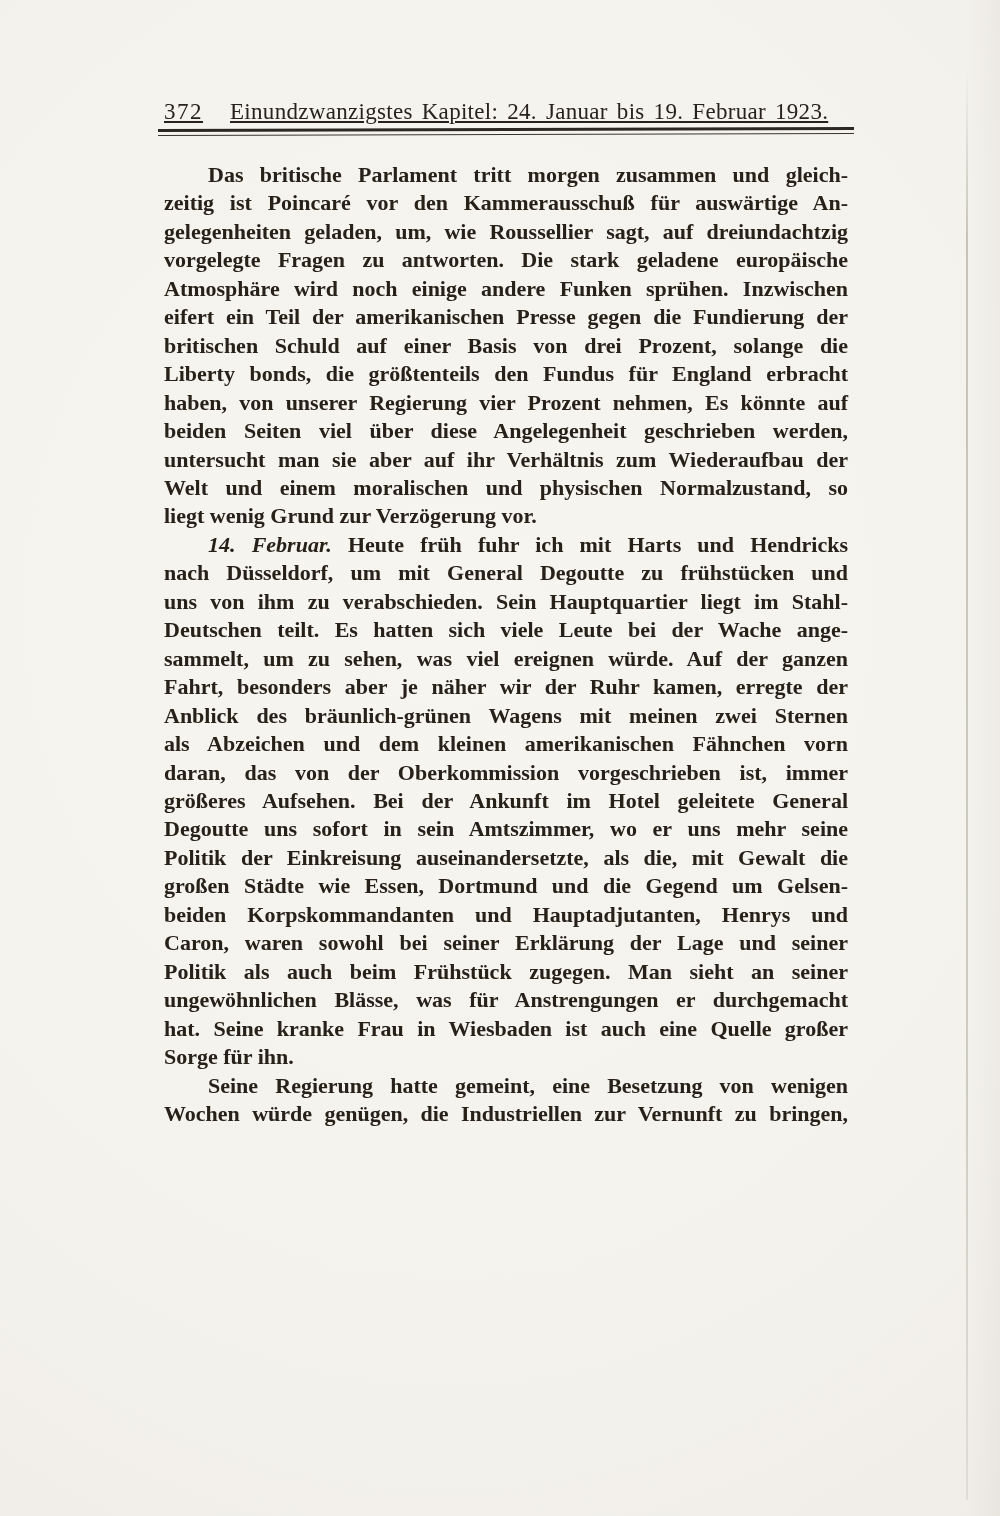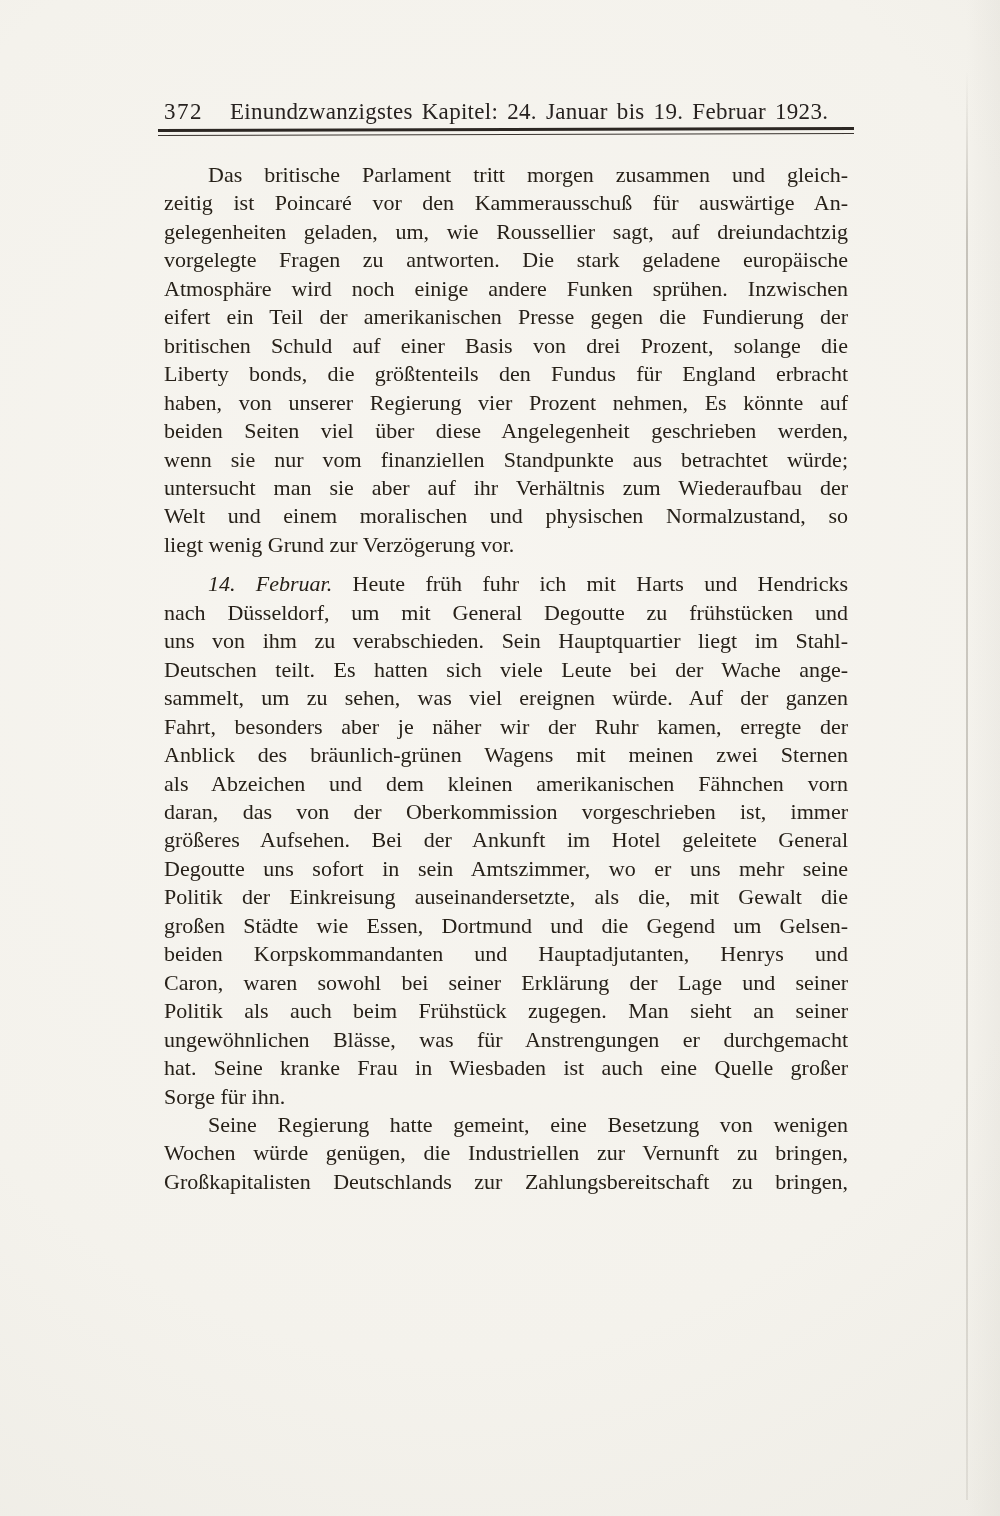--- a/index.html
+++ b/index.html
@@ -23,20 +23,21 @@
   .header {
     position: absolute;
     top: 99px;
     left: 164px;
     width: 690px;
     display: flex;
     align-items: flex-start;
     font-size: 23px;
     color: #272220;
     white-space: nowrap;
+    text-decoration: underline;
   }
   .pagenum {
     margin-right: 27px;
     letter-spacing: 1.5px;
   }
   .running {
     letter-spacing: 0.3px;
     word-spacing: 3px;
   }
   .rule {
@@ -57,22 +58,22 @@
   }
   .textbody {
     position: absolute;
     top: 161px;
     left: 164px;
     width: 684px;
     font-size: 22px;
     line-height: 28.45px;
     color: #272119;
   }
-  .paragraph { margin: 0; }
-  .paragraph.space-before { margin-top: 11px; }
+  .paragraph { margin: 0; font-weight: bold; }
+  .paragraph.space-before { margin-top: 0; }
   .line {
     text-align: justify;
     text-align-last: justify;
   }
   .line.last { text-align-last: left; }
   .line.indent { text-indent: 44px; }
   .lead-italic { font-style: italic; }
   .page-edge {
     position: absolute;
     left: 966px;
@@ -114,21 +115,20 @@
         <div class="line indent">Das britische Parlament tritt morgen zusammen und gleich-</div>
         <div class="line">zeitig ist Poincaré vor den Kammerausschuß für auswärtige An-</div>
         <div class="line">gelegenheiten geladen, um, wie Roussellier sagt, auf dreiundachtzig</div>
         <div class="line">vorgelegte Fragen zu antworten.  Die stark geladene europäische</div>
         <div class="line">Atmosphäre wird noch einige andere Funken sprühen.  Inzwischen</div>
         <div class="line">eifert ein Teil der amerikanischen Presse gegen die Fundierung der</div>
         <div class="line">britischen Schuld auf einer Basis von drei Prozent, solange die</div>
         <div class="line">Liberty bonds, die größtenteils den Fundus für England erbracht</div>
         <div class="line">haben, von unserer Regierung vier Prozent nehmen,  Es könnte auf</div>
         <div class="line">beiden Seiten viel über diese Angelegenheit geschrieben werden,</div>
-        <div class="line">wenn sie nur vom finanziellen Standpunkte aus betrachtet würde;</div>
         <div class="line">untersucht man sie aber auf ihr Verhältnis zum Wiederaufbau der</div>
         <div class="line">Welt und einem moralischen und physischen Normalzustand, so</div>
         <div class="line last">liegt wenig Grund zur Verzögerung vor.</div>
       </div>
       <div class="paragraph space-before">
         <div class="line indent"><span class="lead-italic">14. Februar.</span> Heute früh fuhr ich mit Harts und Hendricks</div>
         <div class="line">nach Düsseldorf, um mit General Degoutte zu frühstücken und</div>
         <div class="line">uns von ihm zu verabschieden.  Sein Hauptquartier liegt im Stahl-</div>
         <div class="line">Deutschen teilt.  Es hatten sich viele Leute bei der Wache ange-</div>
         <div class="line">sammelt, um zu sehen, was viel ereignen würde.  Auf der ganzen</div>
@@ -143,20 +143,19 @@
         <div class="line">beiden Korpskommandanten und Hauptadjutanten, Henrys und</div>
         <div class="line">Caron, waren sowohl bei seiner Erklärung der Lage und seiner</div>
         <div class="line">Politik als auch beim Frühstück zugegen.  Man sieht an seiner</div>
         <div class="line">ungewöhnlichen Blässe, was für Anstrengungen er durchgemacht</div>
         <div class="line">hat.  Seine kranke Frau in Wiesbaden ist auch eine Quelle großer</div>
         <div class="line last">Sorge für ihn.</div>
       </div>
       <div class="paragraph">
         <div class="line indent">Seine Regierung hatte gemeint, eine Besetzung von wenigen</div>
         <div class="line">Wochen würde genügen, die Industriellen zur Vernunft zu bringen,</div>
-        <div class="line">Großkapitalisten Deutschlands zur Zahlungsbereitschaft zu bringen,</div>
       </div>
     </div>
 
   <div class="corner-shade"></div>
   <div class="page-edge"></div>
 
 </div>
 
 </body></html>

